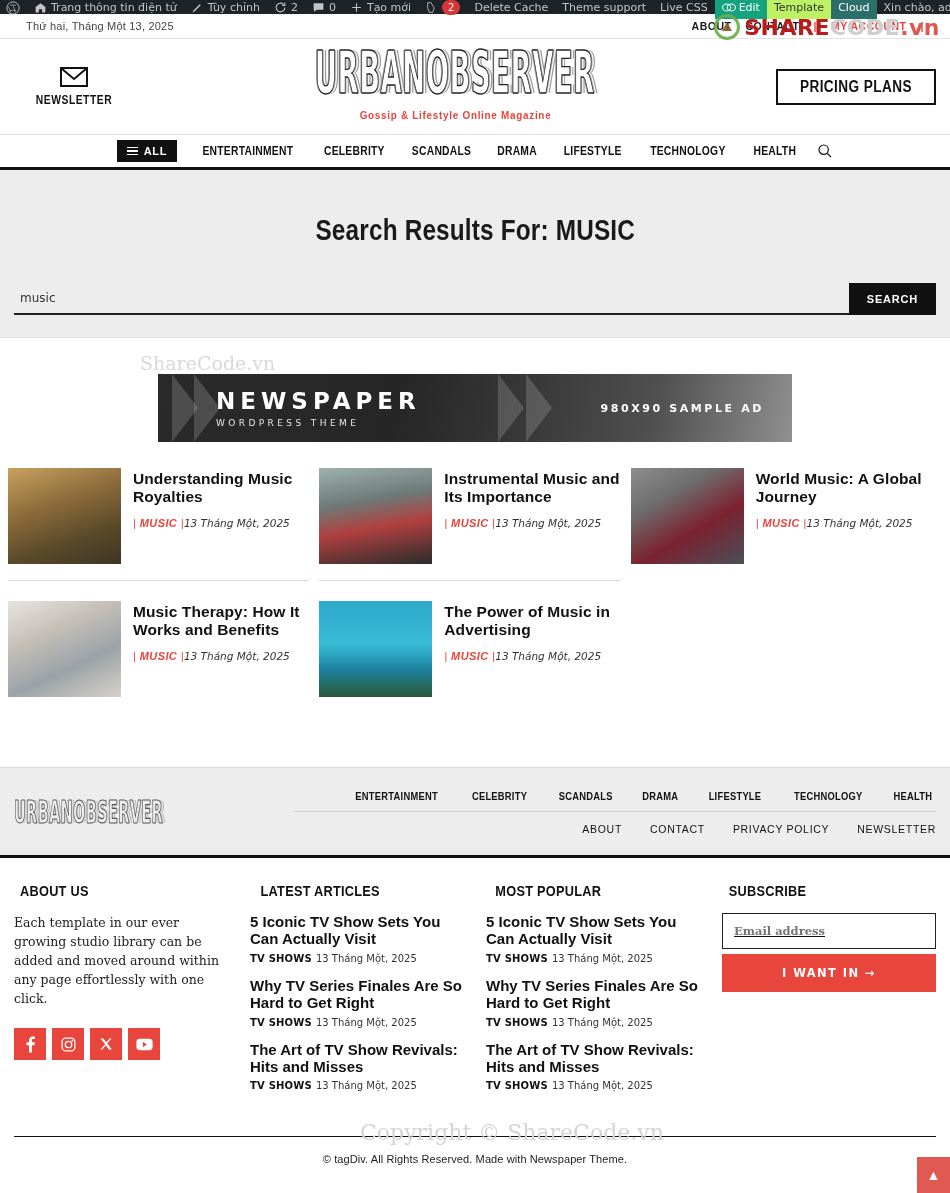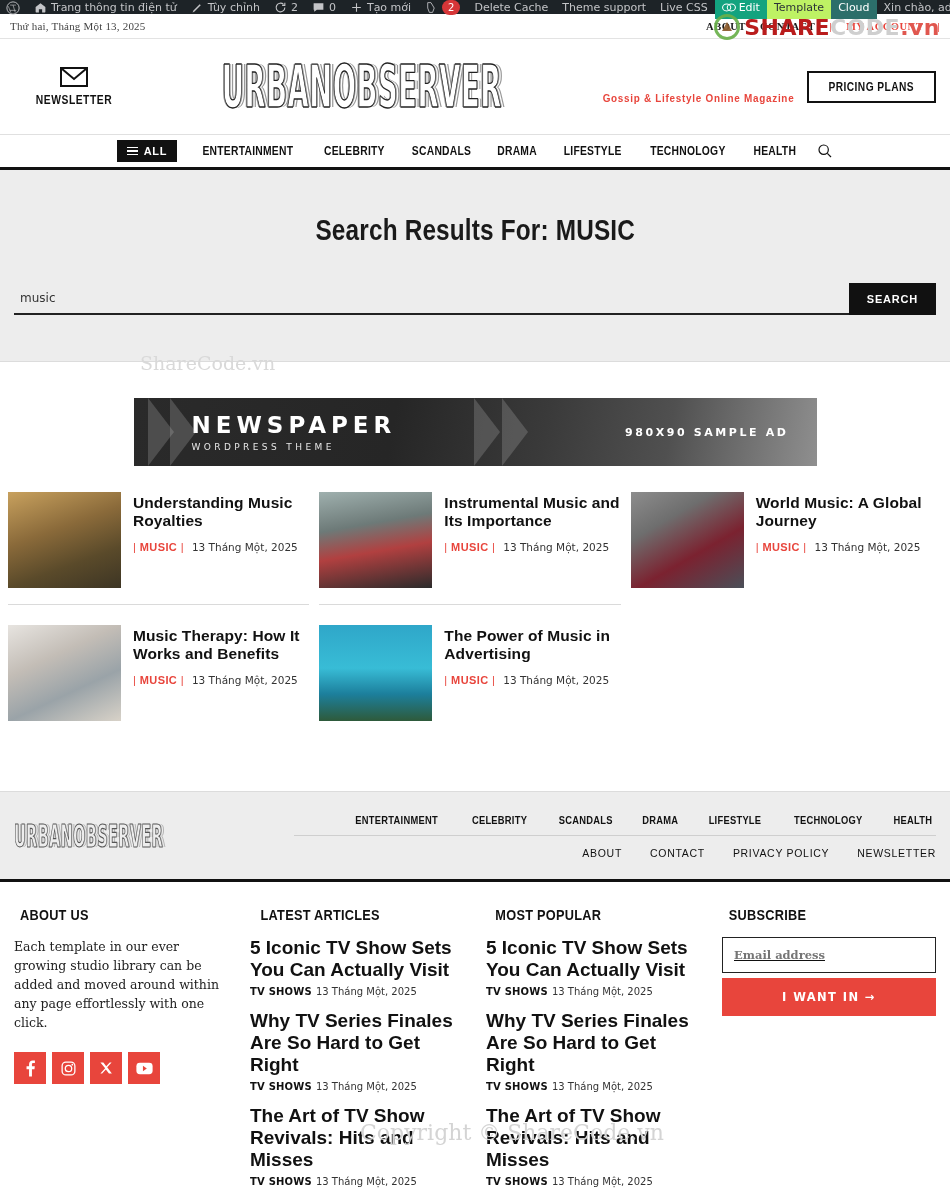--- a/index.html
+++ b/index.html
@@ -29,22 +29,22 @@
     background: #d63638; color: #fff; border-radius: 9px;
     padding: 1px 6px; font-size: 10px; line-height: 13px;
   }
   .wpbar-spacer { flex: 1; }
   .icn { display:inline-block; width:13px; height:13px; vertical-align:middle; }
   .icn svg { display:block; }
 
   
   .topbar {
     height: 24px; display: flex; align-items: center;
-    padding: 0 10px; font-size: 11px; color: #444;
-    font-family: Liberation Serif, serif; position: relative;
+    padding: 0 26px; font-size: 11px; color: #444;
+    font-family: Liberation Sans, sans-serif; position: relative;
   }
   .topbar .date { letter-spacing: .2px; }
   .topbar-right {
     margin-left: auto; display: flex; align-items: center; gap: 14px;
     font-size: 10.5px; font-weight: bold; letter-spacing: .5px; color: #1a1a1a;
   }
   .topbar-right .acct { color: #e8443b; }
   .topbar-right .sep { color: #e8443b; }
 
   
@@ -102,21 +102,21 @@
     transform: scaleX(.62) scaleY(1.34); transform-origin: center;
     display: inline-block;
   }
   .brand .tagline {
     margin-top: 14px; font-size: 11px; color: #e8453c;
     letter-spacing: .8px; font-weight: bold;
     font-family: "Liberation Sans Narrow", "Liberation Sans", sans-serif;
     transform: scaleX(.9); display: inline-block;
   }
   .pricing-btn {
-    border: 2px solid #111; padding: 7px 12px; font-size: 12px;
+    border: 2px solid #111; padding: 7px 12px; font-size: 16px;
     font-weight: bold; letter-spacing: .5px; background: #fff;
     font-family: "Liberation Sans Narrow", "Liberation Sans", sans-serif;
     white-space: nowrap;
   }
   .pricing-btn span { display:inline-block; transform: scaleX(.85); }
 
   
   .mainnav {
     border-top: 1px solid #e0e0e0; border-bottom: 3px solid #111;
     height: 36px; display: flex; align-items: center; justify-content: center;
@@ -133,21 +133,21 @@
     font-size: 12px; font-weight: bold; letter-spacing: .3px; color: #111;
     font-family: "Liberation Sans Narrow", "Liberation Sans", sans-serif;
     white-space: nowrap;
   }
   .nav-item span { display:inline-block; transform: scaleX(.86); }
   .nav-search { width: 16px; height: 16px; }
 
   
   .hero {
     background: #ededed; border-bottom: 1px solid #dcdcdc;
-    padding: 44px 14px 46px; text-align: center;
+    padding: 44px 14px 22px; text-align: center;
   }
   .hero h1 {
     font-size: 29px; font-weight: bold; letter-spacing: .2px; color: #1a1a1a;
     font-family: "Liberation Sans Narrow", "Liberation Sans", sans-serif;
   }
   .hero h1 span { display:inline-block; transform: scaleX(.84); }
   .searchrow {
     margin-top: 36px; display: flex; align-items: stretch;
   }
   .searchrow .field {
@@ -157,21 +157,21 @@
   }
   .searchrow .go {
     background: #111; color: #fff; border: 0; font-size: 11px;
     font-weight: bold; letter-spacing: .8px; padding: 0 18px; cursor: pointer;
     font-family: "Liberation Sans Narrow", "Liberation Sans", sans-serif;
   }
 
   
   .adwrap { padding: 36px 0 26px; display: flex; justify-content: center; }
   .ad {
-    width: 683px; height: 68px; position: relative; overflow: hidden;
+    width: 634px; height: 68px; position: relative; overflow: hidden;
     background: linear-gradient(100deg,#2a2a2a 0%,#262626 38%,#3a3a3a 60%,#505050 78%,#8f8f8f 100%);
     display: flex; align-items: center;
   }
   .ad .chev {
     position: absolute; opacity: .22;
     border-top: 34px solid transparent; border-bottom: 34px solid transparent;
     border-left: 26px solid #cfcfcf;
   }
   .ad .ad-logo { margin-left: 58px; }
   .ad .ad-title {
@@ -197,22 +197,22 @@
   }
   .rescell.noborder .resitem { border-bottom: 0; }
   .thumb { width: 113px; height: 96px; flex: 0 0 113px; background: #ccc;
            background-size: cover; background-position: center; }
   .restext { padding-top: 2px; }
   .restitle {
     font-size: 15.5px; font-weight: bold; line-height: 1.18; color: #111;
     font-family: "Liberation Sans Narrow", "Liberation Sans", sans-serif;
     letter-spacing: .1px;
   }
-  .resmeta { margin-top: 10px; display: flex; align-items: center; gap: 8px;
-             font-family: "DejaVu Sans", sans-serif; }
+  .resmeta { margin-top: 10px; display: flex; align-items: center; gap: 0;
+             font-family: "DejaVu Sans", sans-serif; font-style: italic; }
   .cat {
     color: #e8453c; font-size: 11px; font-weight: bold; letter-spacing: .4px;
     font-family: "Liberation Sans Narrow", "Liberation Sans", sans-serif;
   }
   .cat .bar { color: #e8453c; font-weight: normal; }
   .resdate { font-size: 10.5px; color: #333; }
 
   
   .t1 { background: linear-gradient(160deg,#c8a15e 0%,#8a6a3a 40%,#5a4a2a 70%,#3d3524 100%); }
   .t1::after { content:""; }
@@ -267,21 +267,21 @@
     font-size: 12.5px; line-height: 1.52; color: #222;
     font-family: "DejaVu Serif", serif;
   }
   .socials { display: flex; gap: 6px; margin-top: 20px; }
   .soc {
     width: 32px; height: 32px; background: #e8453c; color: #fff;
     display: flex; align-items: center; justify-content: center;
   }
   .fwpost { margin-bottom: 13px; }
   .fwpost .t {
-    font-size: 19px; font-weight: bold; line-height: 1.16; color: #111;
+    font-size: 15px; font-weight: bold; line-height: 1.16; color: #111;
     font-family: "Liberation Sans Narrow", "Liberation Sans", sans-serif;
   }
   .fwpost .m { margin-top: 5px; font-size: 10px; font-family: "DejaVu Sans", sans-serif; }
   .fwpost .m b { letter-spacing: .2px; }
   .fwpost .m i { font-style: normal; color: #333; margin-left: 4px; }
 
   .sub-input {
     width: 100%; border: 1px solid #222; background: #fff;
     padding: 10px 11px; font-size: 11.5px; color: #111; outline: none;
     font-family: "DejaVu Serif", serif; font-weight: bold; text-decoration: underline;

